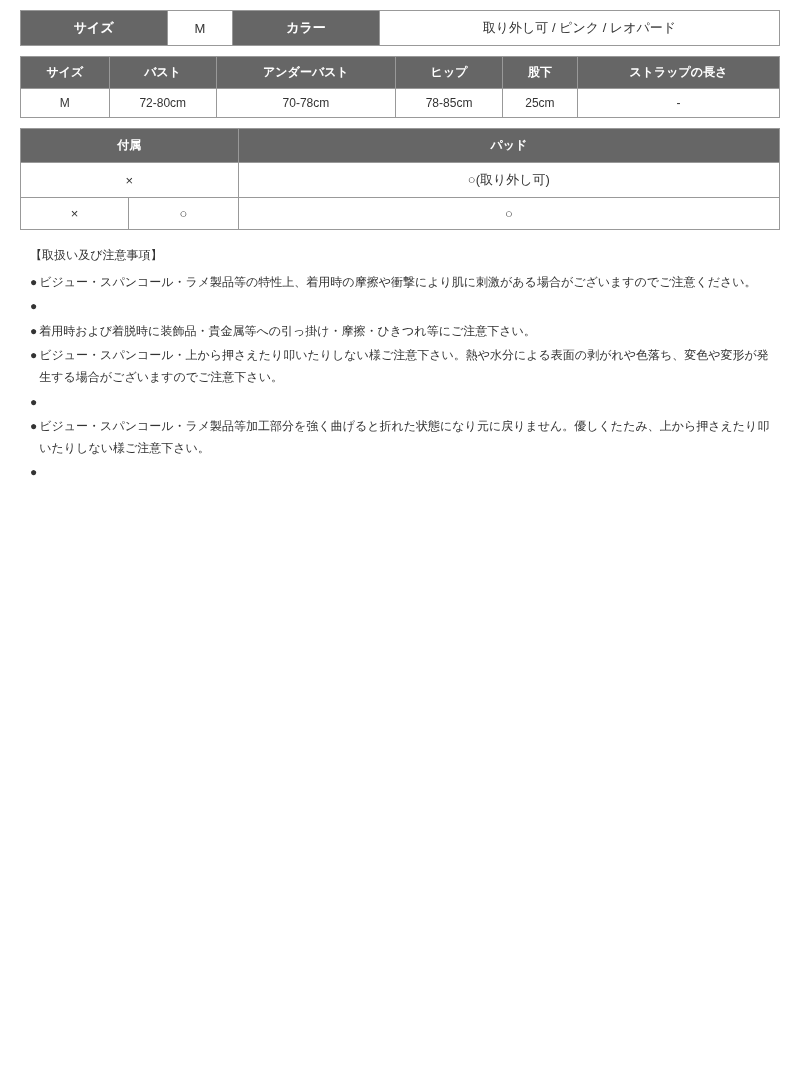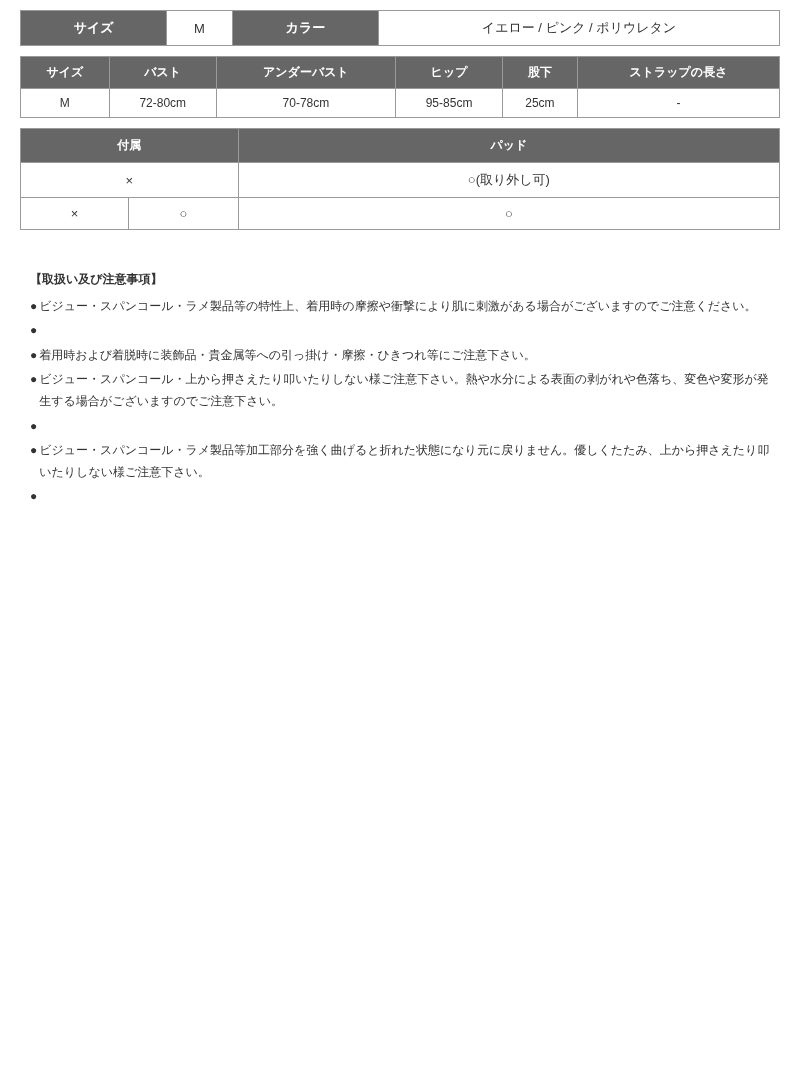--- a/index.html
+++ b/index.html
@@ -95,23 +95,22 @@
 
     .notes-section {
       margin-top: 10px;
       padding: 5px 10px;
       font-size: 12px;
       line-height: 1.8;
       color: #333;
     }
 
     .notes-title {
-      font-weight: bold;
+      font-weight: normal;
       margin-bottom: 5px;
-      margin-top: 24px;
     }
 
     .note-item {
       display: flex;
       margin-bottom: 3px;
     }
 
     .bullet {
       flex-shrink: 0;
       margin-right: 2px;
@@ -119,40 +118,40 @@
   </style>
 </head>
 <body>
 
 <table class="main-info-table">
   <tbody>
       <tr>
     <td class="header-cell">サイズ</td>
     <td class="value-cell">M</td>
     <td class="header-cell">カラー</td>
-    <td class="value-cell">イエロー / ピンク / ポリウレタン</td>
+    <td class="value-cell">取り外し可 / ピンク / レオパード</td>
   </tr>
 </tbody>
   </table>
 
 <table class="size-table">
   <tbody>
       <tr id="size-headers">
   <th>サイズ</th>
         <th>バスト</th>
         <th>アンダーバスト</th>
         <th>ヒップ</th>
         <th>股下</th>
         <th>ストラップの長さ</th>
       </tr>
   <tr id="size-values">
   <td>M</td>
         <td>72-80cm</td>
         <td>70-78cm</td>
-        <td>95-85cm</td>
+        <td>78-85cm</td>
         <td>25cm</td>
         <td>-</td>
       </tr>
 </tbody>
   </table>
 
 <table class="features-table">
   <tbody>
       <tr>
     <td class="features-header" colspan="2">付属</td>

